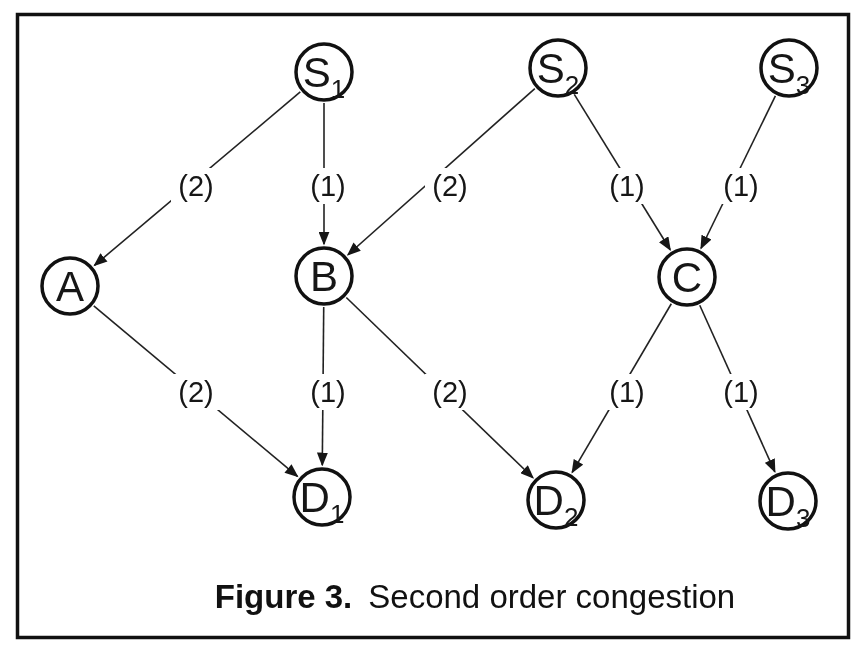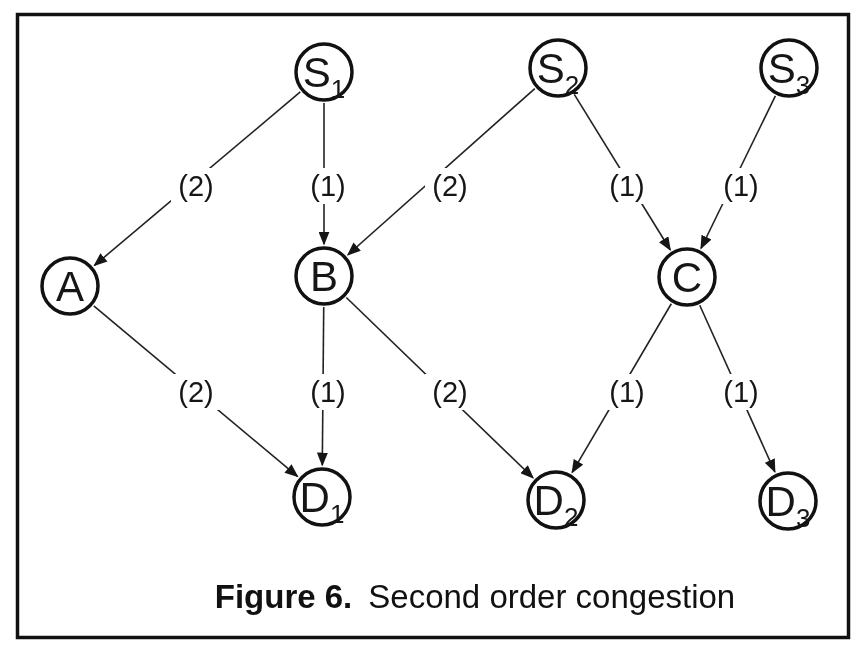--- a/index.html
+++ b/index.html
@@ -75,16 +75,16 @@
         <circle cx="322" cy="497" r="28" fill="#ffffff" stroke="#111111" stroke-width="3.5"></circle>
         <text x="322" y="512" text-anchor="middle" font-size="42"><tspan>D</tspan><tspan dy="11" font-size="26">1</tspan></text>
         <circle cx="556" cy="500" r="28" fill="#ffffff" stroke="#111111" stroke-width="3.5"></circle>
         <text x="556" y="515" text-anchor="middle" font-size="42"><tspan>D</tspan><tspan dy="11" font-size="26">2</tspan></text>
         <circle cx="788" cy="501" r="28" fill="#ffffff" stroke="#111111" stroke-width="3.5"></circle>
         <text x="788" y="516" text-anchor="middle" font-size="42"><tspan>D</tspan><tspan dy="11" font-size="26">3</tspan></text>
       </g>
     </svg>
 
   <div class="caption">
-    <span class="cap-bold">Figure 6.</span><span class="cap-rest">Second order congestion</span>
+    <span class="cap-bold">Figure 3.</span><span class="cap-rest">Second order congestion</span>
   </div>
 
 </div>
 
 </body></html>

